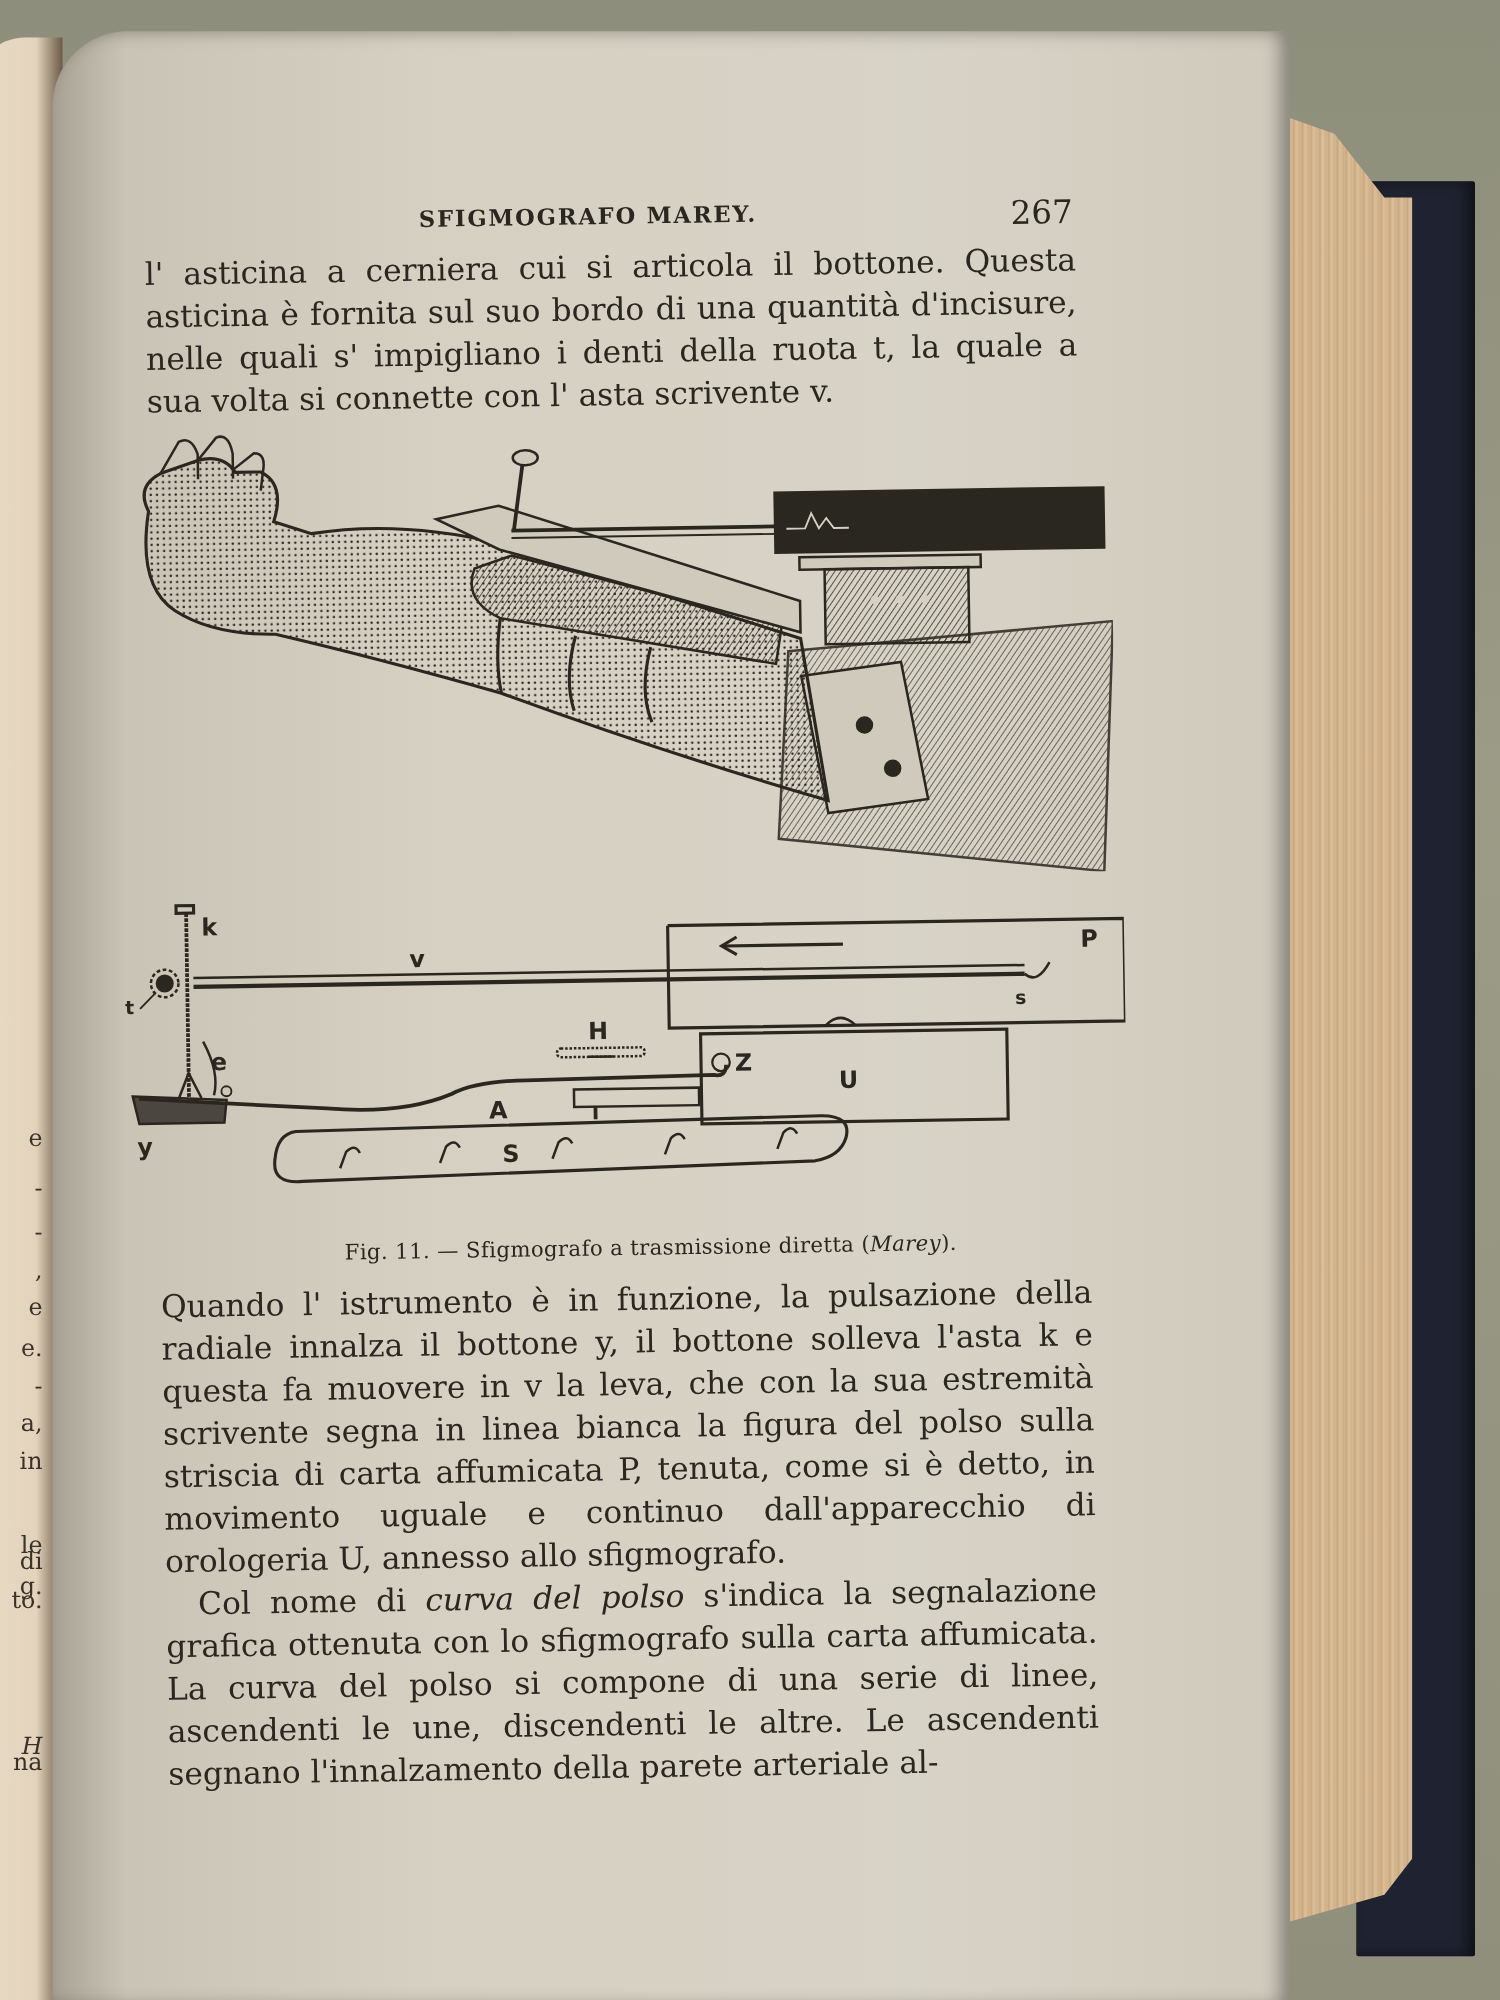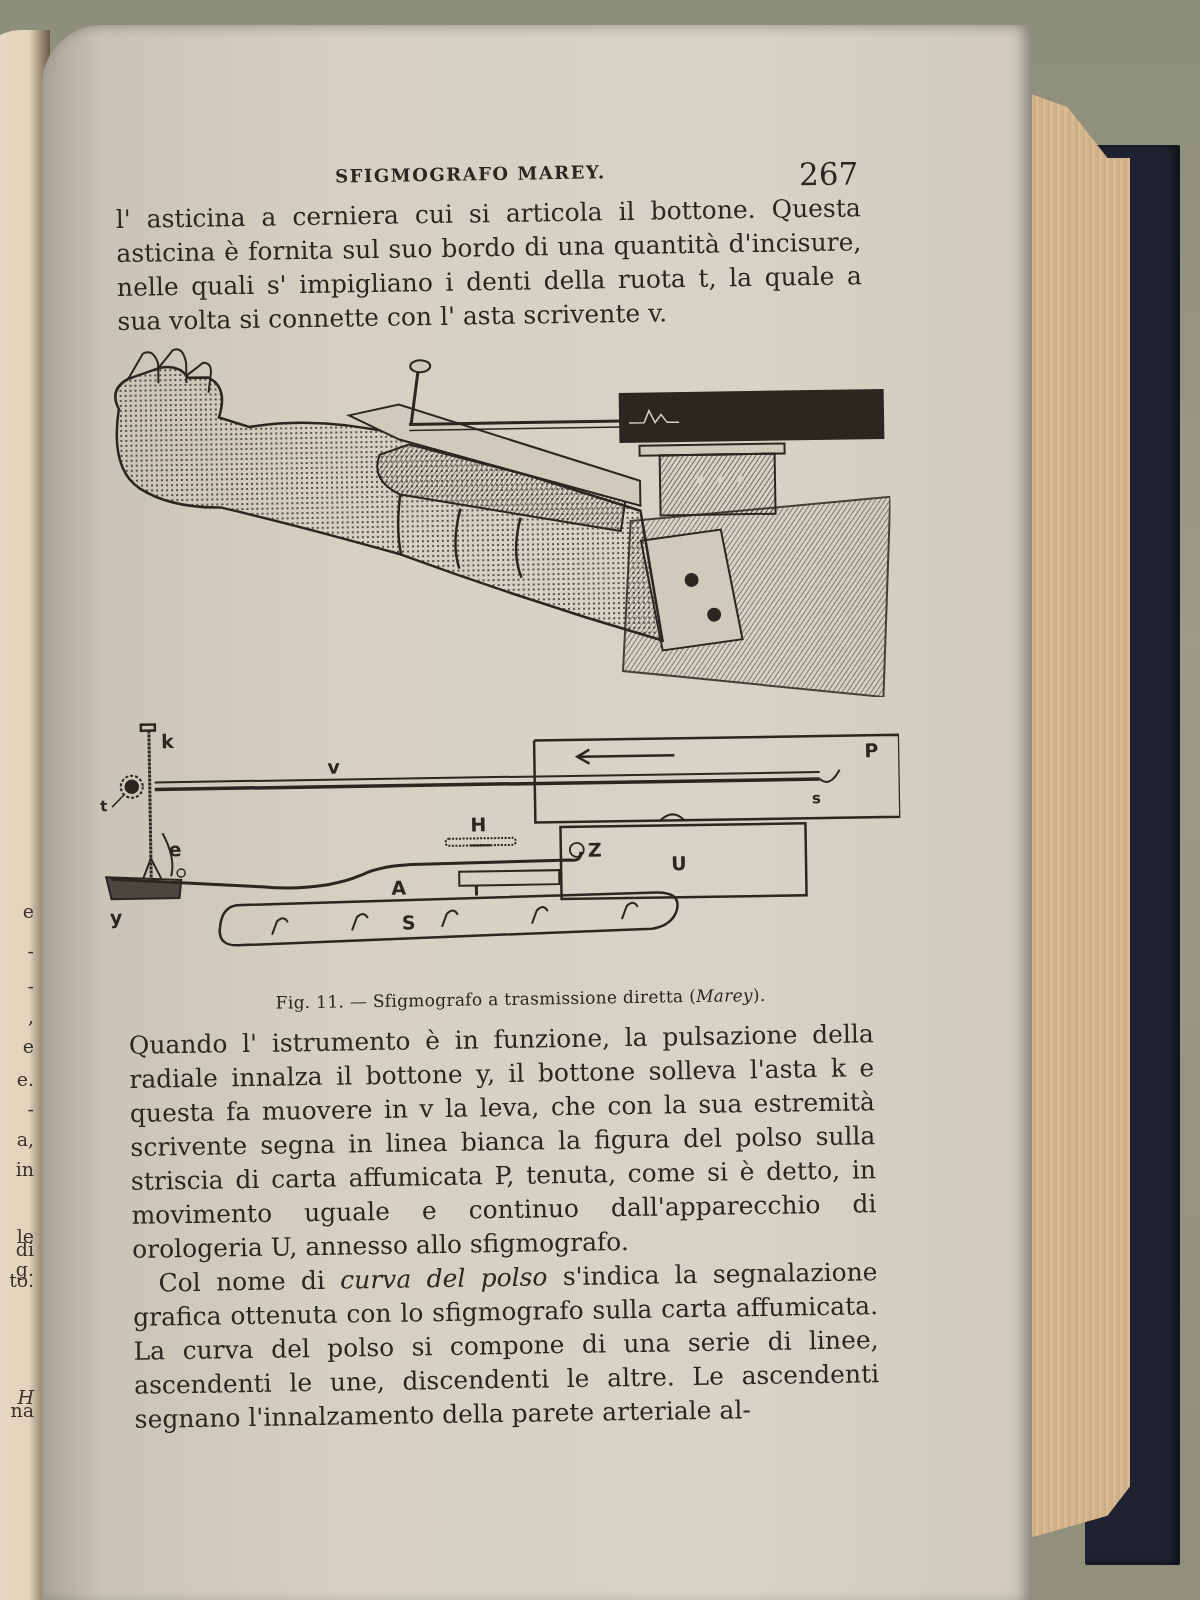--- a/index.html
+++ b/index.html
@@ -38,21 +38,21 @@
     position:absolute; left:115px; top:165px; width:745px;
     color:#2a2620; transform:rotate(-0.9deg); transform-origin:top left;
   }
   .running-head {
     position:relative; height:38px;
   }
   .running-head .title {
     position:absolute; left:220px; top:4px; font-size:18px; letter-spacing:1.5px; font-weight:bold;
   }
   .running-head .page-num {
-    position:absolute; right:2px; top:2px; font-size:31px;
+    position:absolute; right:2px; top:2px; font-size:26px;
   }
   .para { font-size:25px; line-height:34px; text-align:justify; margin:0; }
   .para i { font-style:italic; }
   .figure {
     position:relative; height:640px; margin-top:10px;
   }
   .engraving { position:absolute; left:-20px; top:0; width:790px; height:360px; }
   .schematic { position:absolute; left:-25px; top:370px; width:800px; height:260px; }
   .caption {
     font-size:17px; text-align:center; margin:6px 0 14px 40px; letter-spacing:.3px;

